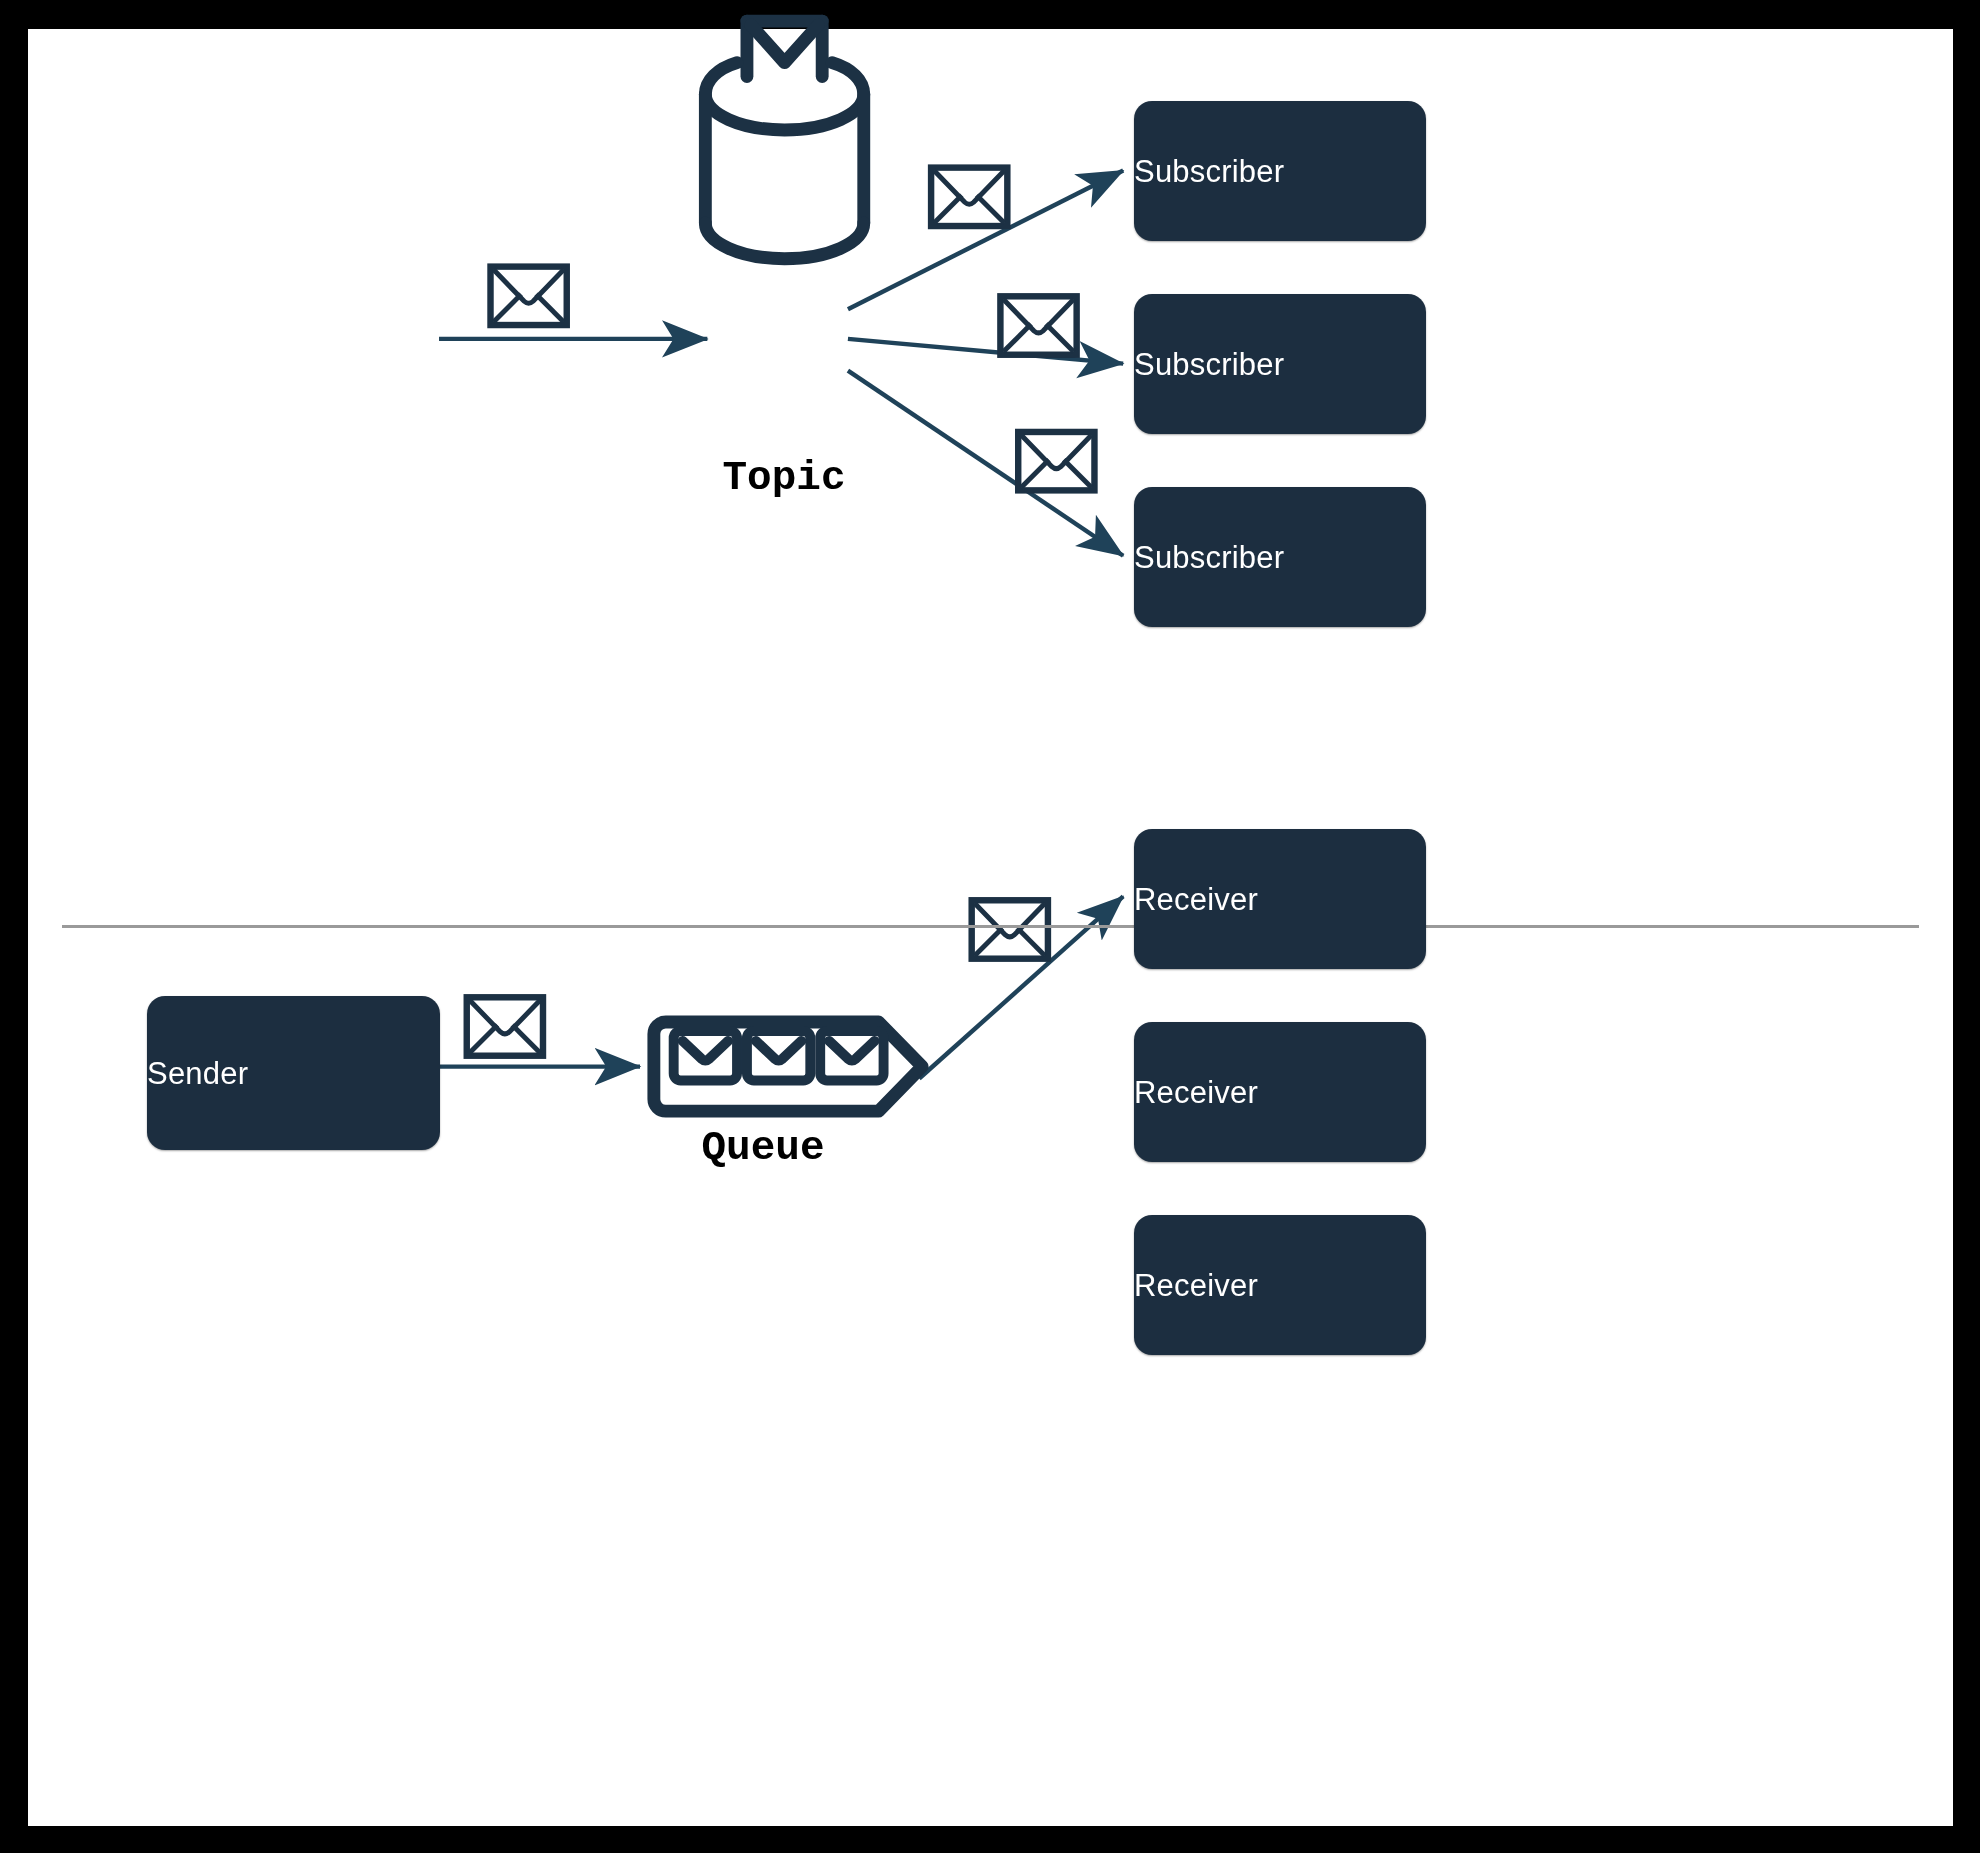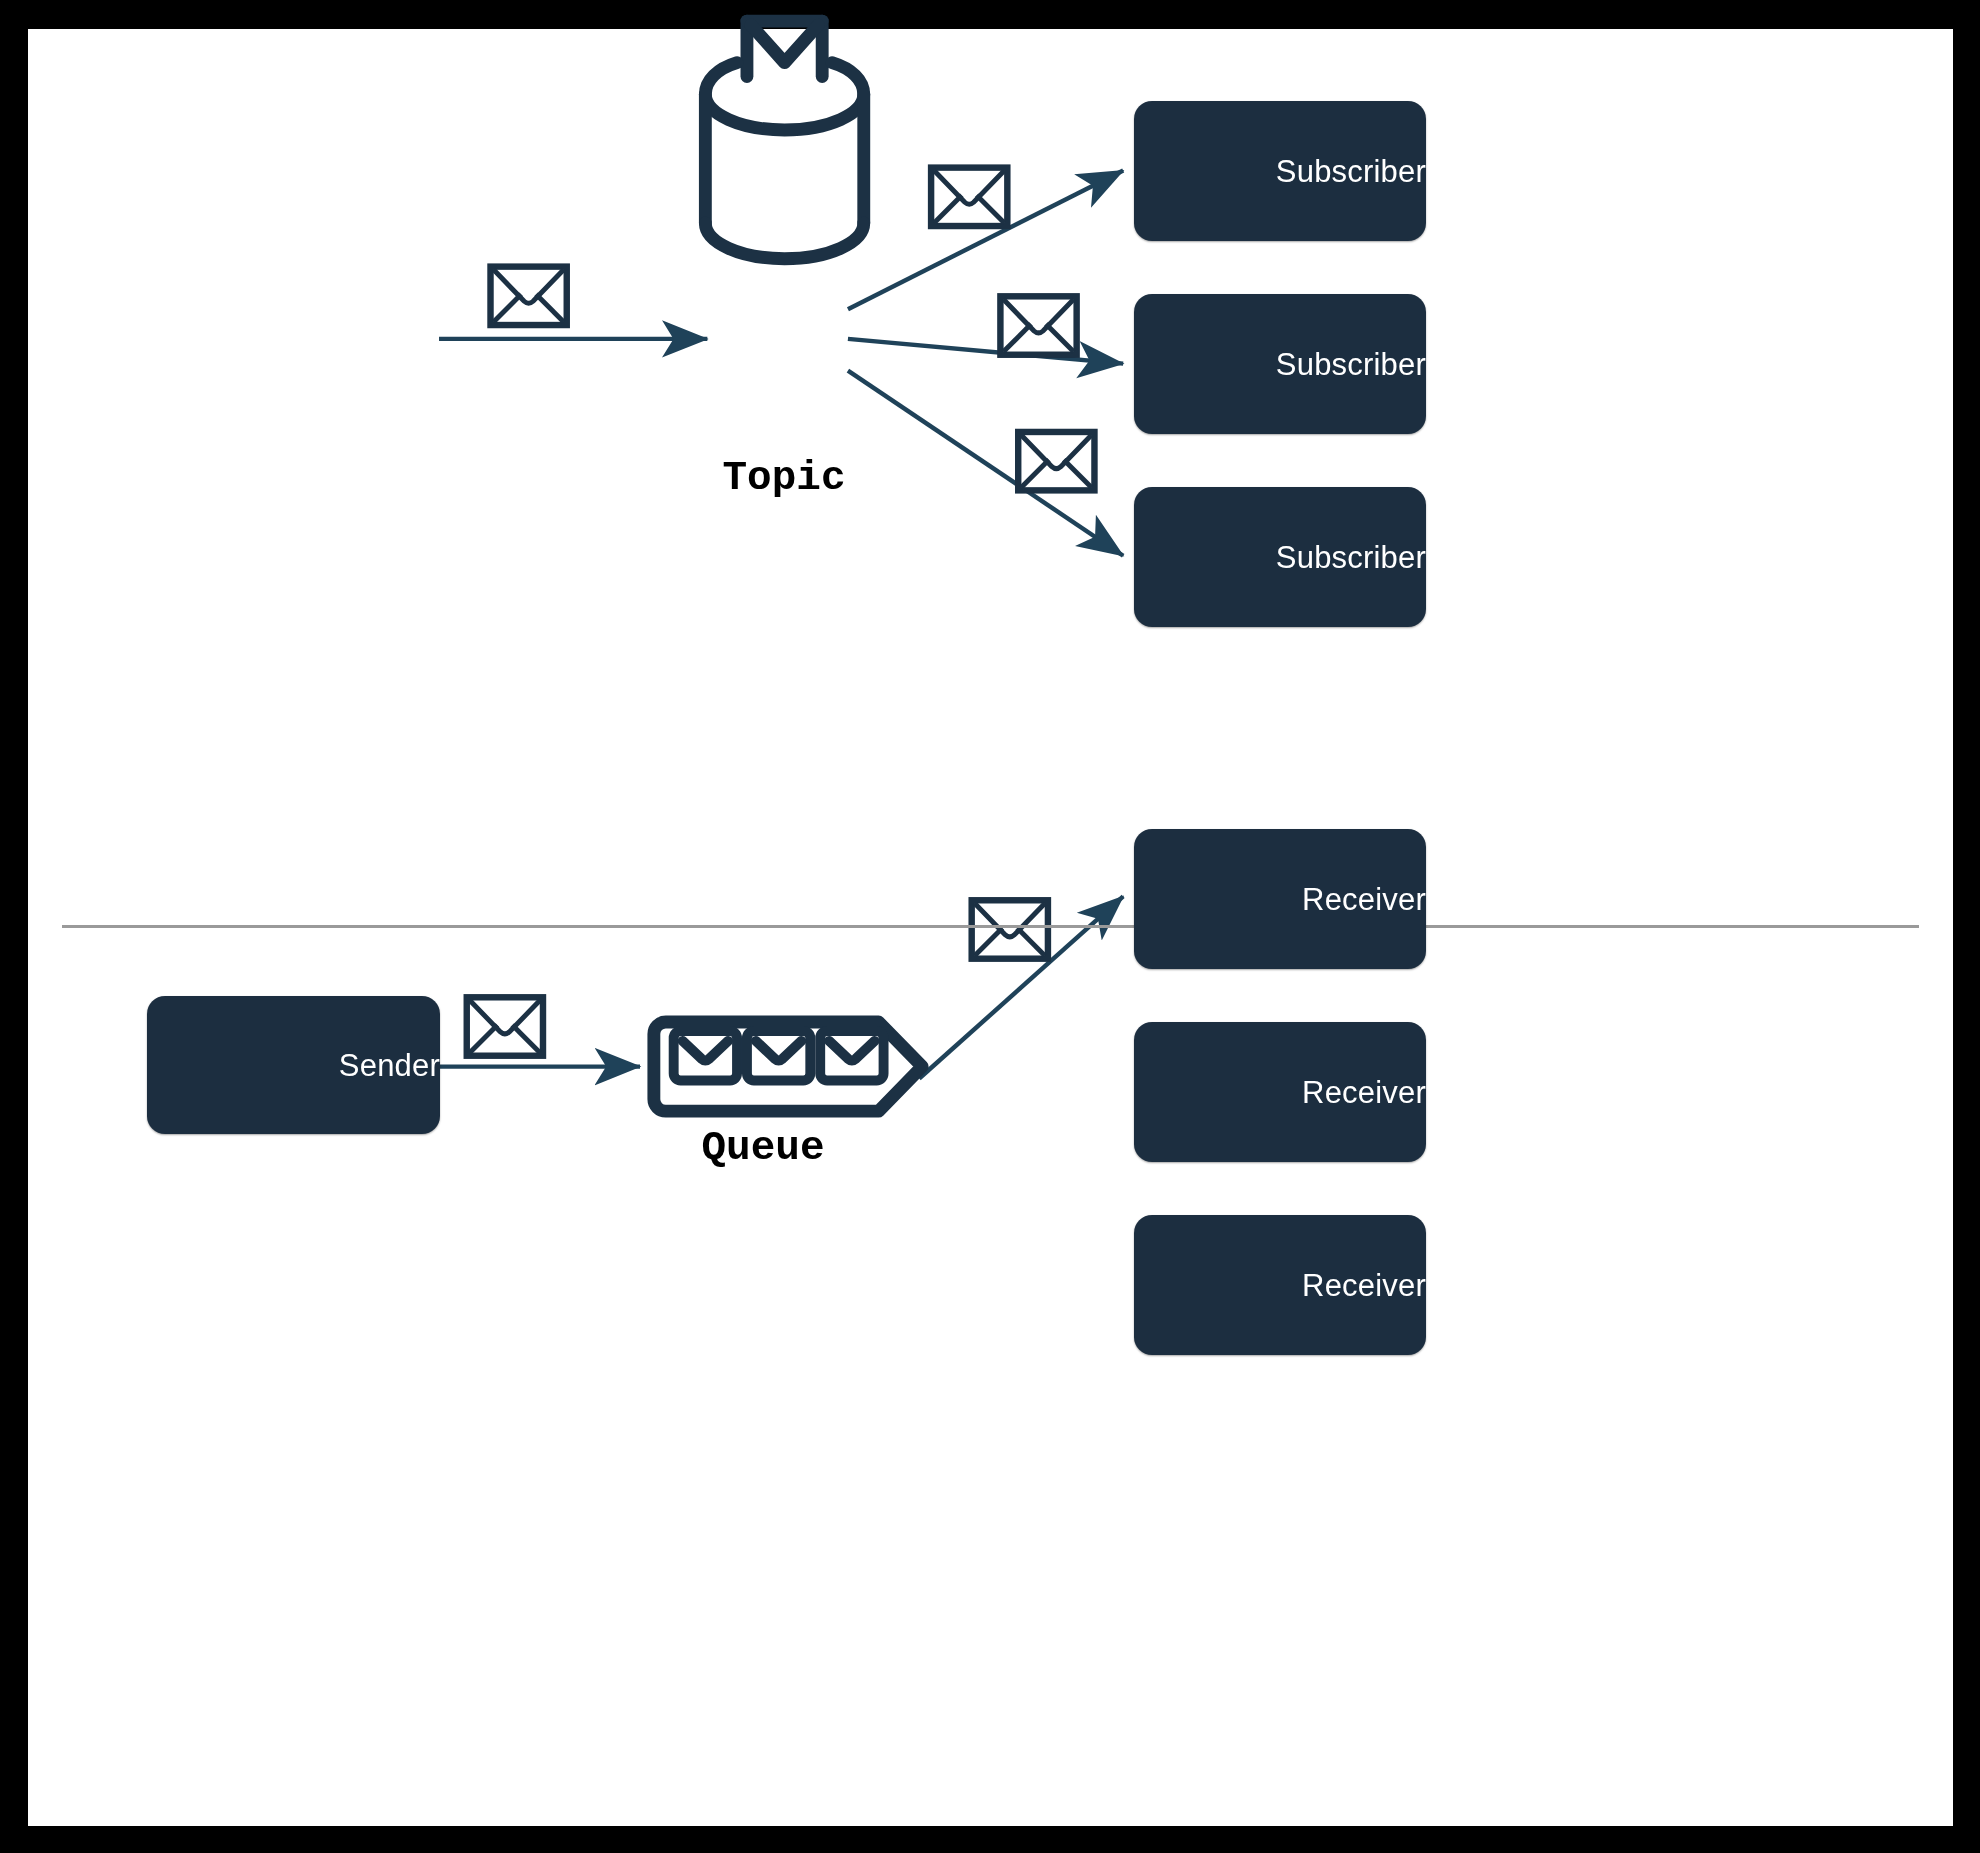--- a/index.html
+++ b/index.html
@@ -21,21 +21,21 @@
     left: 0; top: 0;
     width: 1925px; height: 1797px;
   }
   
   .node {
     position: absolute;
     background: #1c2e40;
     border-radius: 18px;
     display: flex;
     align-items: center;
-    justify-content: flex-end;
+    justify-content: flex-start;
     color: #ffffff;
     font-size: 31px;
     font-family: "Liberation Sans", sans-serif;
     letter-spacing: 0.2px;
     box-shadow: 0 1px 2px rgba(0,0,0,0.35);
   }
   .node-label { color: #ffffff; font-size: 31px; line-height: 1; }
 
   
   .caption {
@@ -172,21 +172,21 @@
     </div>
 
     <div class="node" style="left:1106px; top:265px; width:292px; height:140px;">
       <span class="node-label">Subscriber</span>
     </div>
 
     <div class="node" style="left:1106px; top:458px; width:292px; height:140px;">
       <span class="node-label">Subscriber</span>
     </div>
 
-    <div class="node" style="left:119px; top:967px; width:293px; height:138px;">
+    <div class="node" style="left:119px; top:967px; width:293px; height:154px;">
       <span class="node-label">Sender</span>
     </div>
 
     <div class="caption" style="left:616px; top:1096px; width:238px;">Queue</div>
 
     <div class="node" style="left:1106px; top:800px; width:292px; height:140px;">
       <span class="node-label">Receiver</span>
     </div>
 
     <div class="node" style="left:1106px; top:993px; width:292px; height:140px;">

